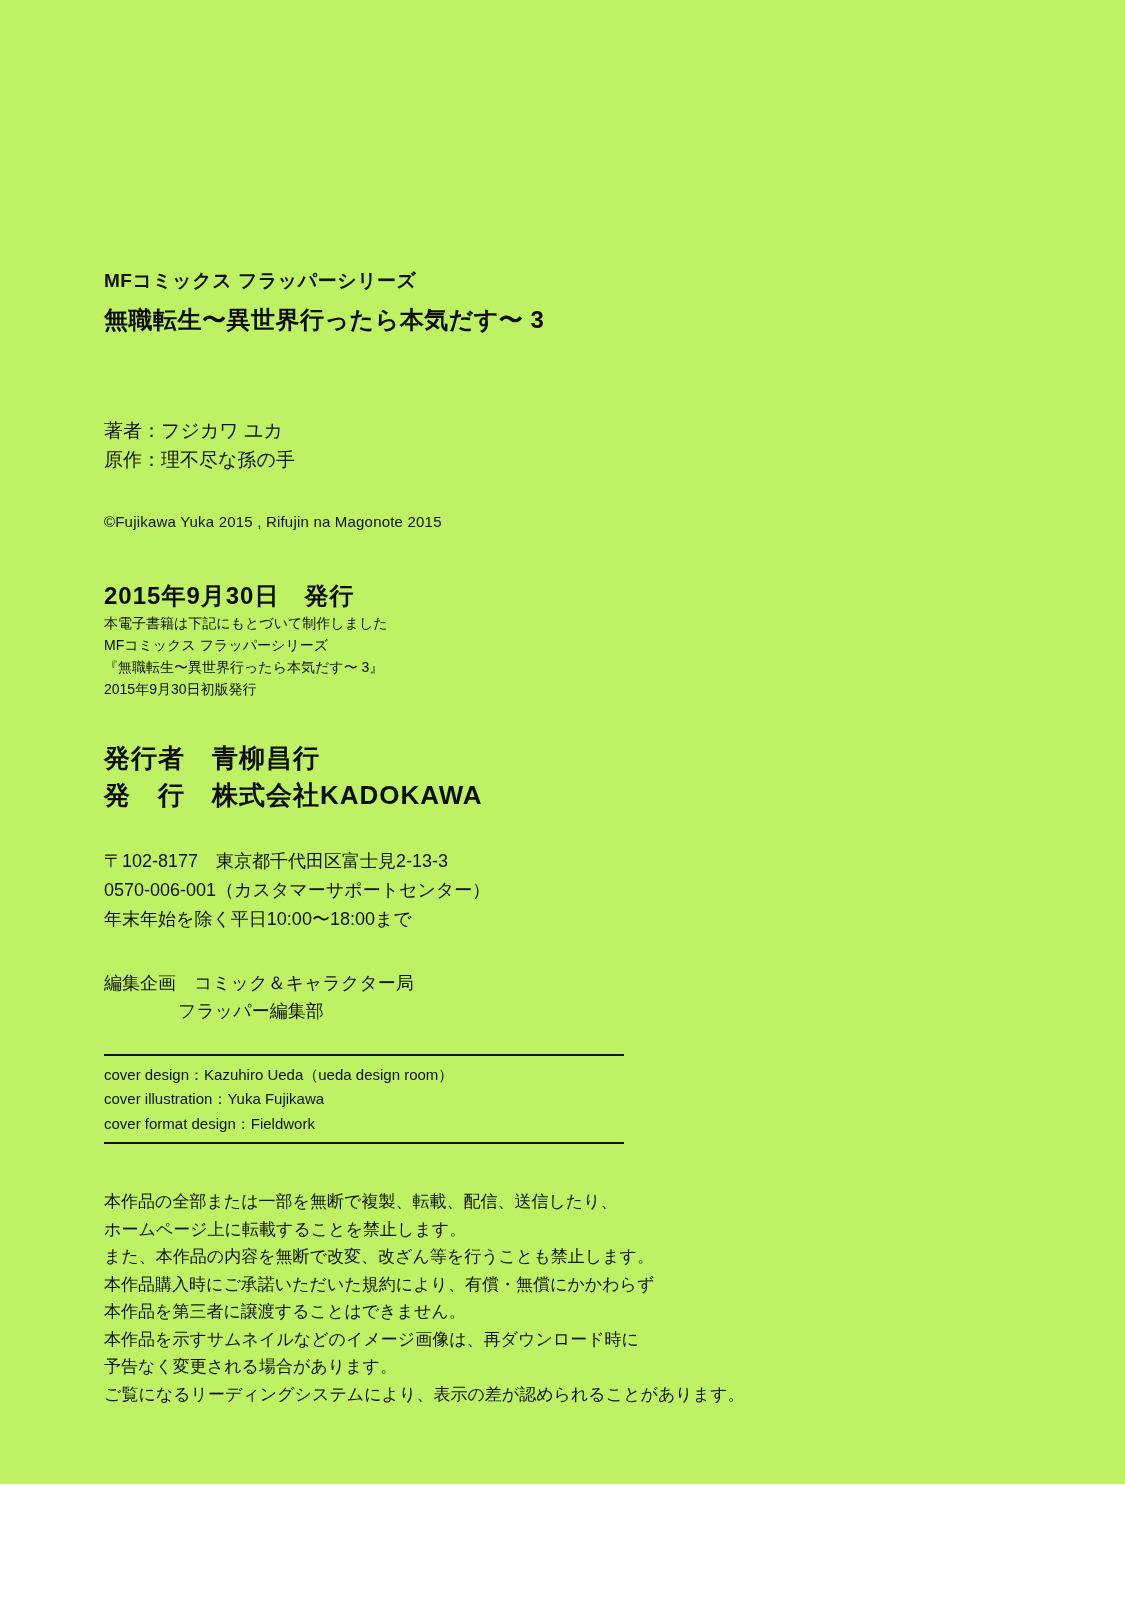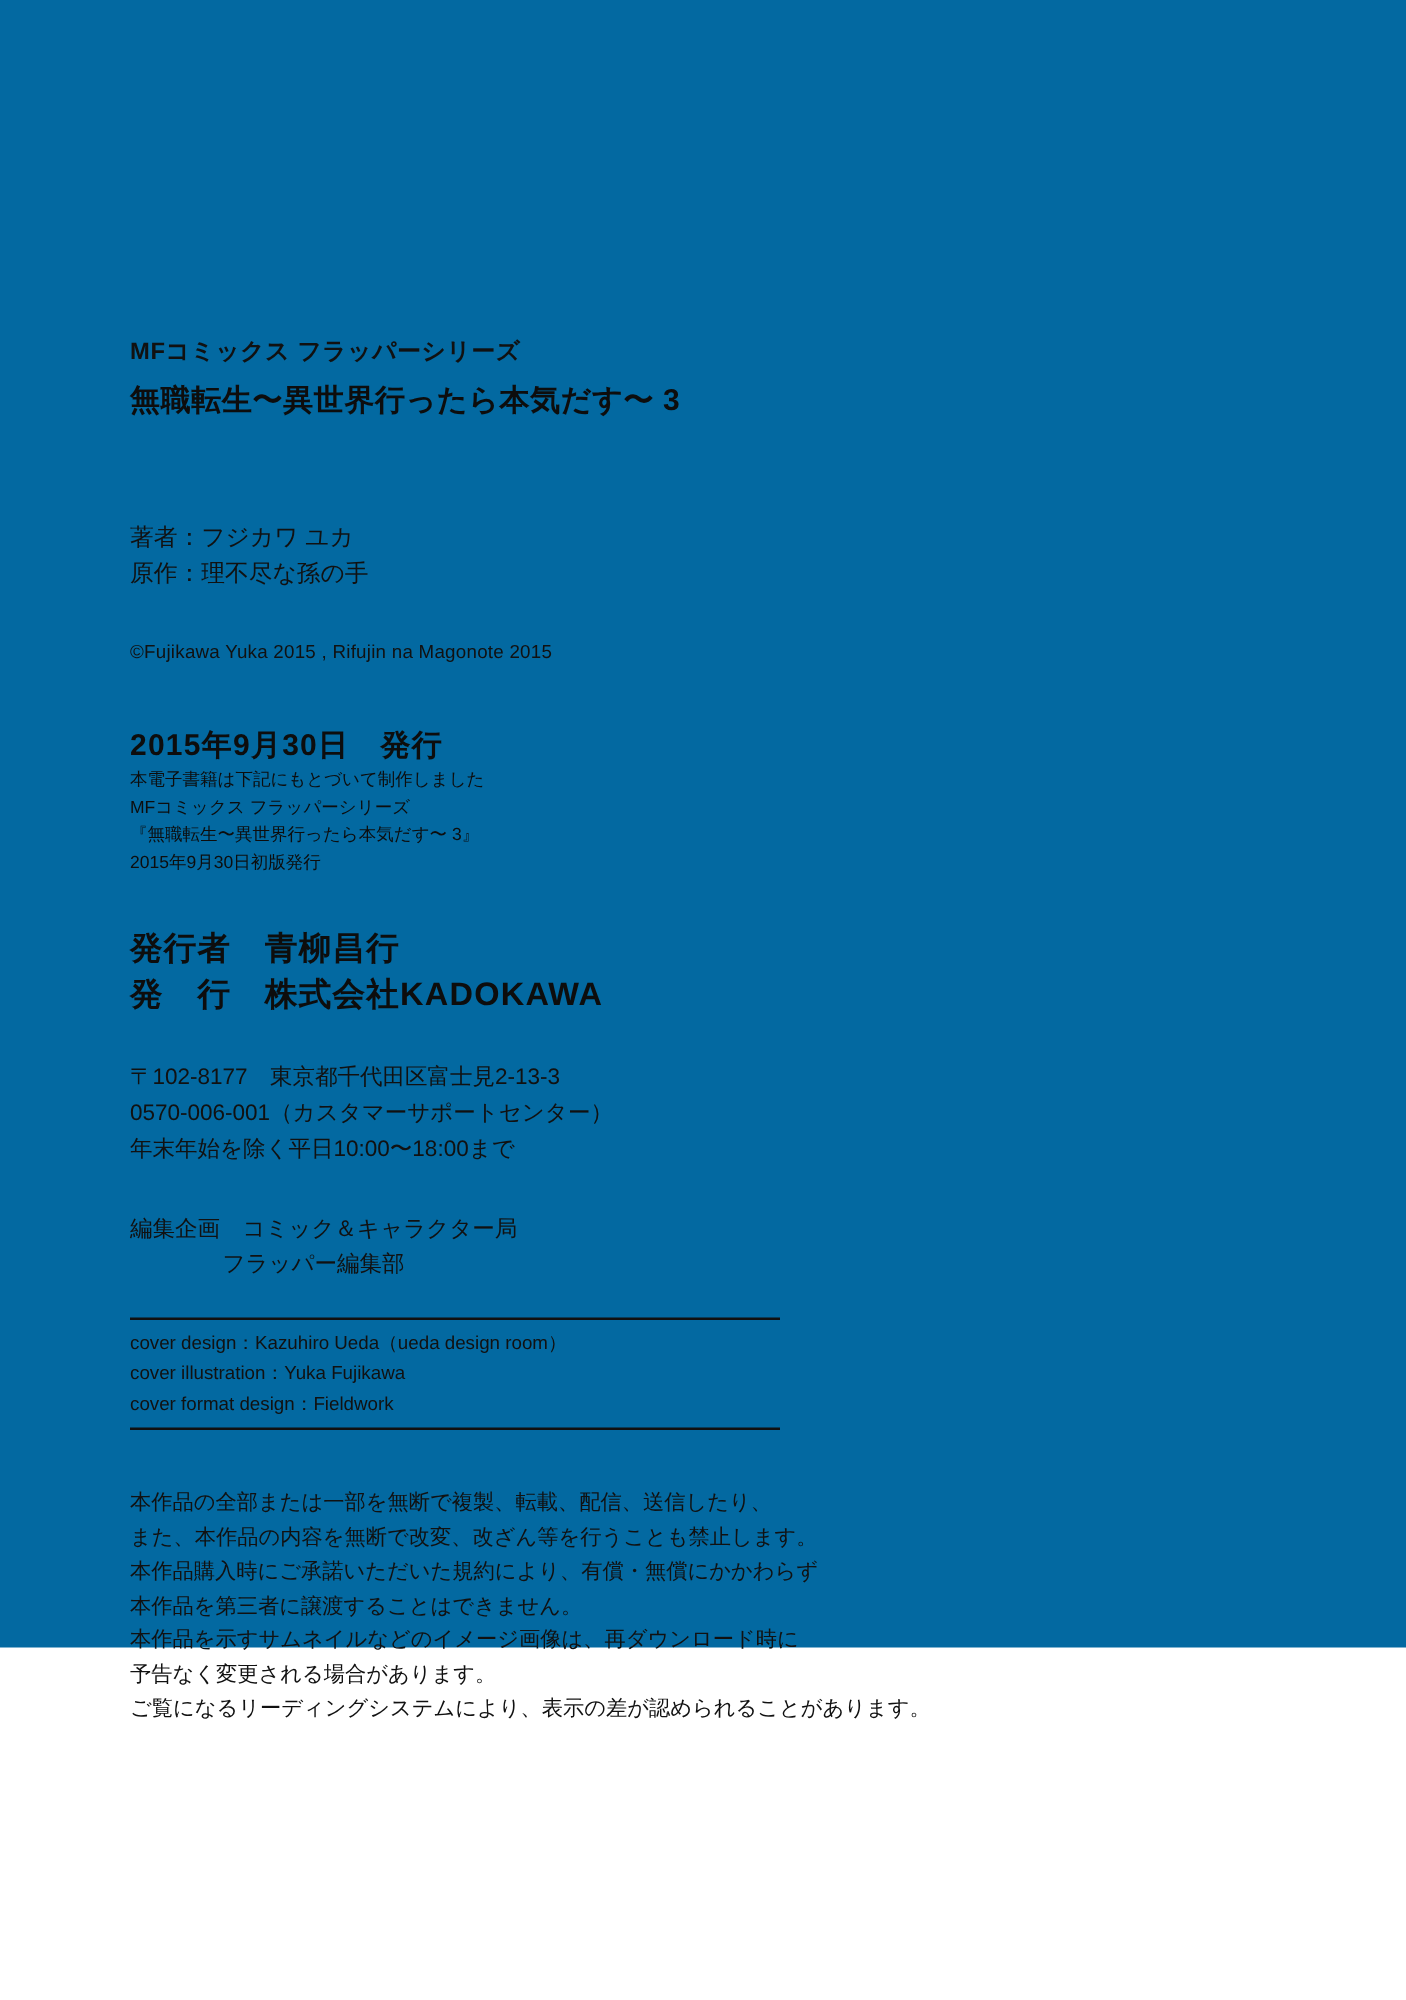--- a/index.html
+++ b/index.html
@@ -13,22 +13,22 @@
     font-family: "Liberation Sans", sans-serif;
     color: #111111;
     position: relative;
     overflow: hidden;
   }
   .page {
     position: absolute;
     left: 0;
     top: 0;
     width: 1125px;
-    height: 1318px;
-    background: #0369a1;
+    height: 1484px;
+    background: #bef264;
   }
   .content {
     position: absolute;
     left: 104px;
     top: 268px;
     width: 880px;
   }
 
   .series-label {
     font-size: 19px;
@@ -182,20 +182,21 @@
       <div class="rule-inner">
         <div>cover design：Kazuhiro Ueda（ueda design room）</div>
         <div>cover illustration：Yuka Fujikawa</div>
         <div>cover format design：Fieldwork</div>
       </div>
       <div class="rule"></div>
     </div>
 
     <div class="legal">
       <div>本作品の全部または一部を無断で複製、転載、配信、送信したり、</div>
+      <div>ホームページ上に転載することを禁止します。</div>
       <div>また、本作品の内容を無断で改変、改ざん等を行うことも禁止します。</div>
       <div>本作品購入時にご承諾いただいた規約により、有償・無償にかかわらず</div>
       <div>本作品を第三者に譲渡することはできません。</div>
       <div>本作品を示すサムネイルなどのイメージ画像は、再ダウンロード時に</div>
       <div>予告なく変更される場合があります。</div>
       <div>ご覧になるリーディングシステムにより、表示の差が認められることがあります。</div>
     </div>
 
   </div>
 </div>

